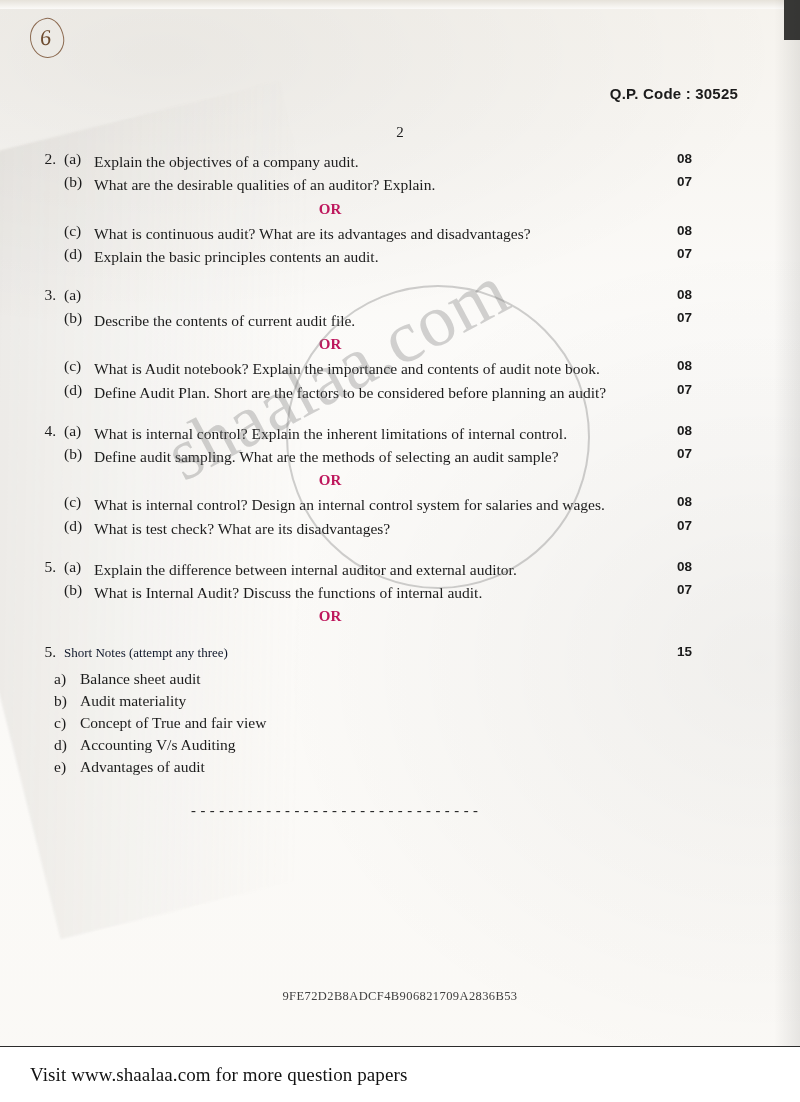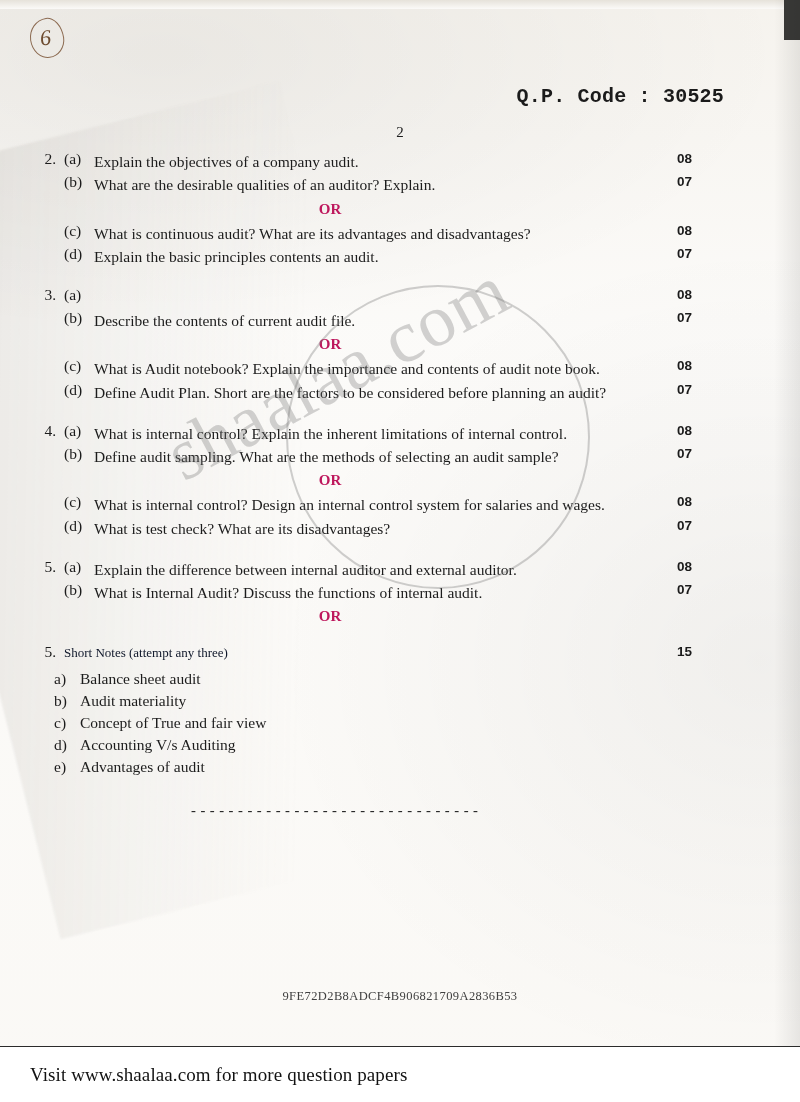--- a/index.html
+++ b/index.html
@@ -87,25 +87,25 @@
   .hand-mark .glyph {
     position: absolute;
     left: 10px;
     top: 7px;
     transform: rotate(-6deg);
     font-style: italic;
   }
 
   .qp-code {
     position: absolute;
-    right: 76px;
+    right: 62px;
     top: 85px;
-    font-family: Liberation Mono, monospace;
+    font-family: Liberation Sans, sans-serif;
     font-weight: bold;
-    font-size: 20px;
+    font-size: 15px;
     color: #1b1b1b;
     letter-spacing: 0.2px;
   }
   .page-number {
     position: absolute;
     left: 0; right: 0;
     top: 124px;
     text-align: center;
     font-size: 15px;
     color: #1c1c1c;

